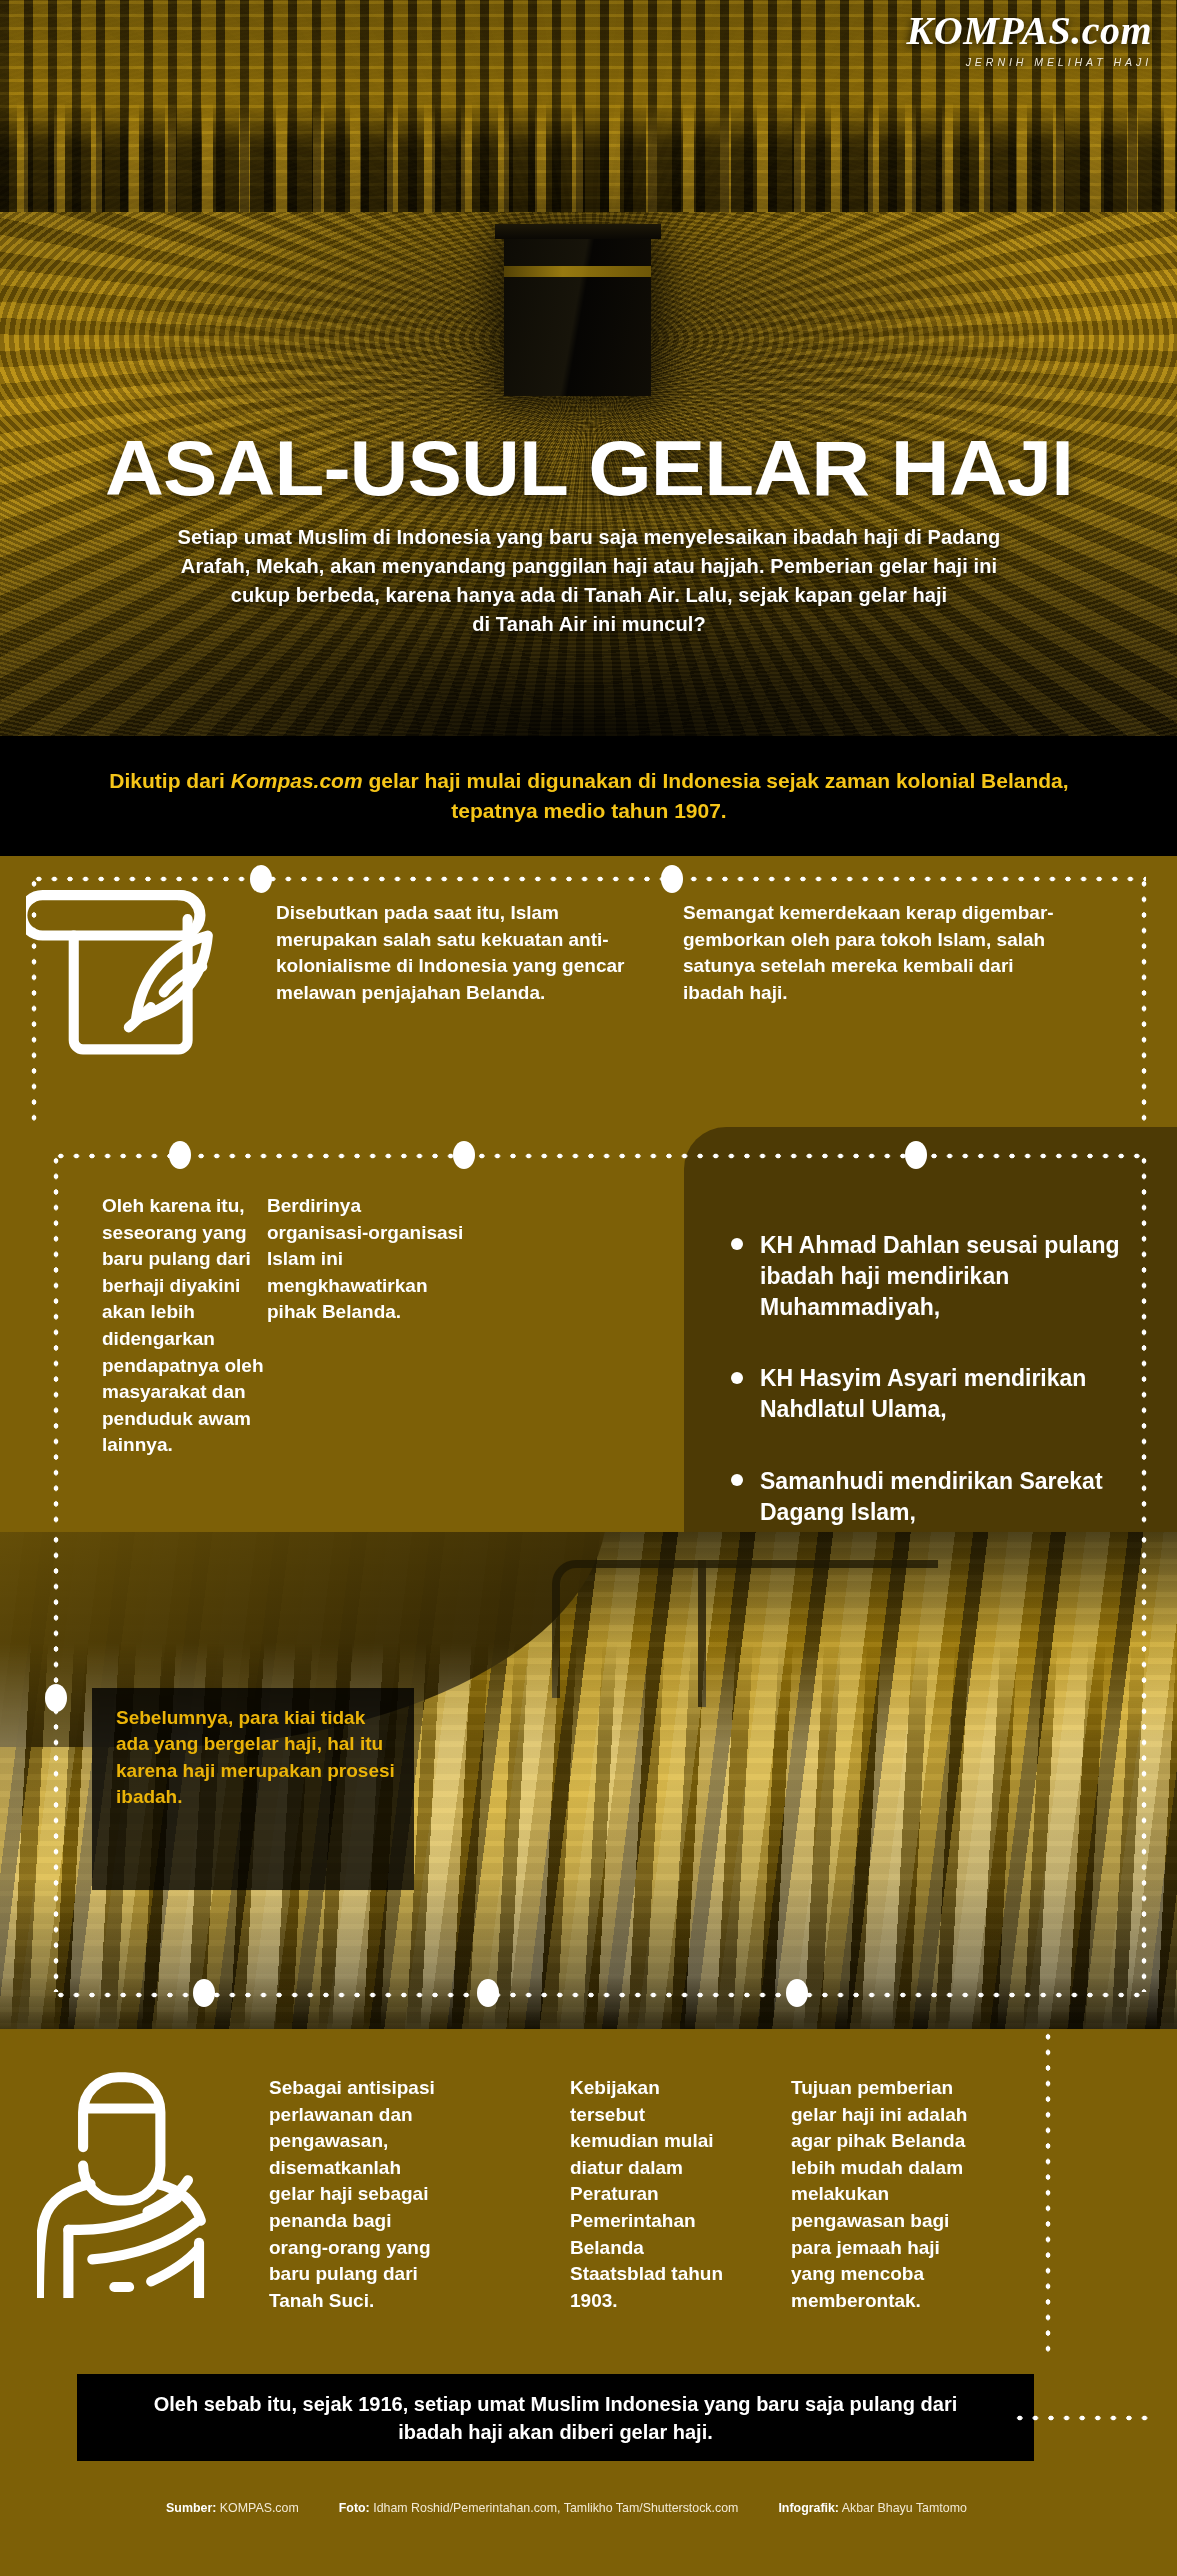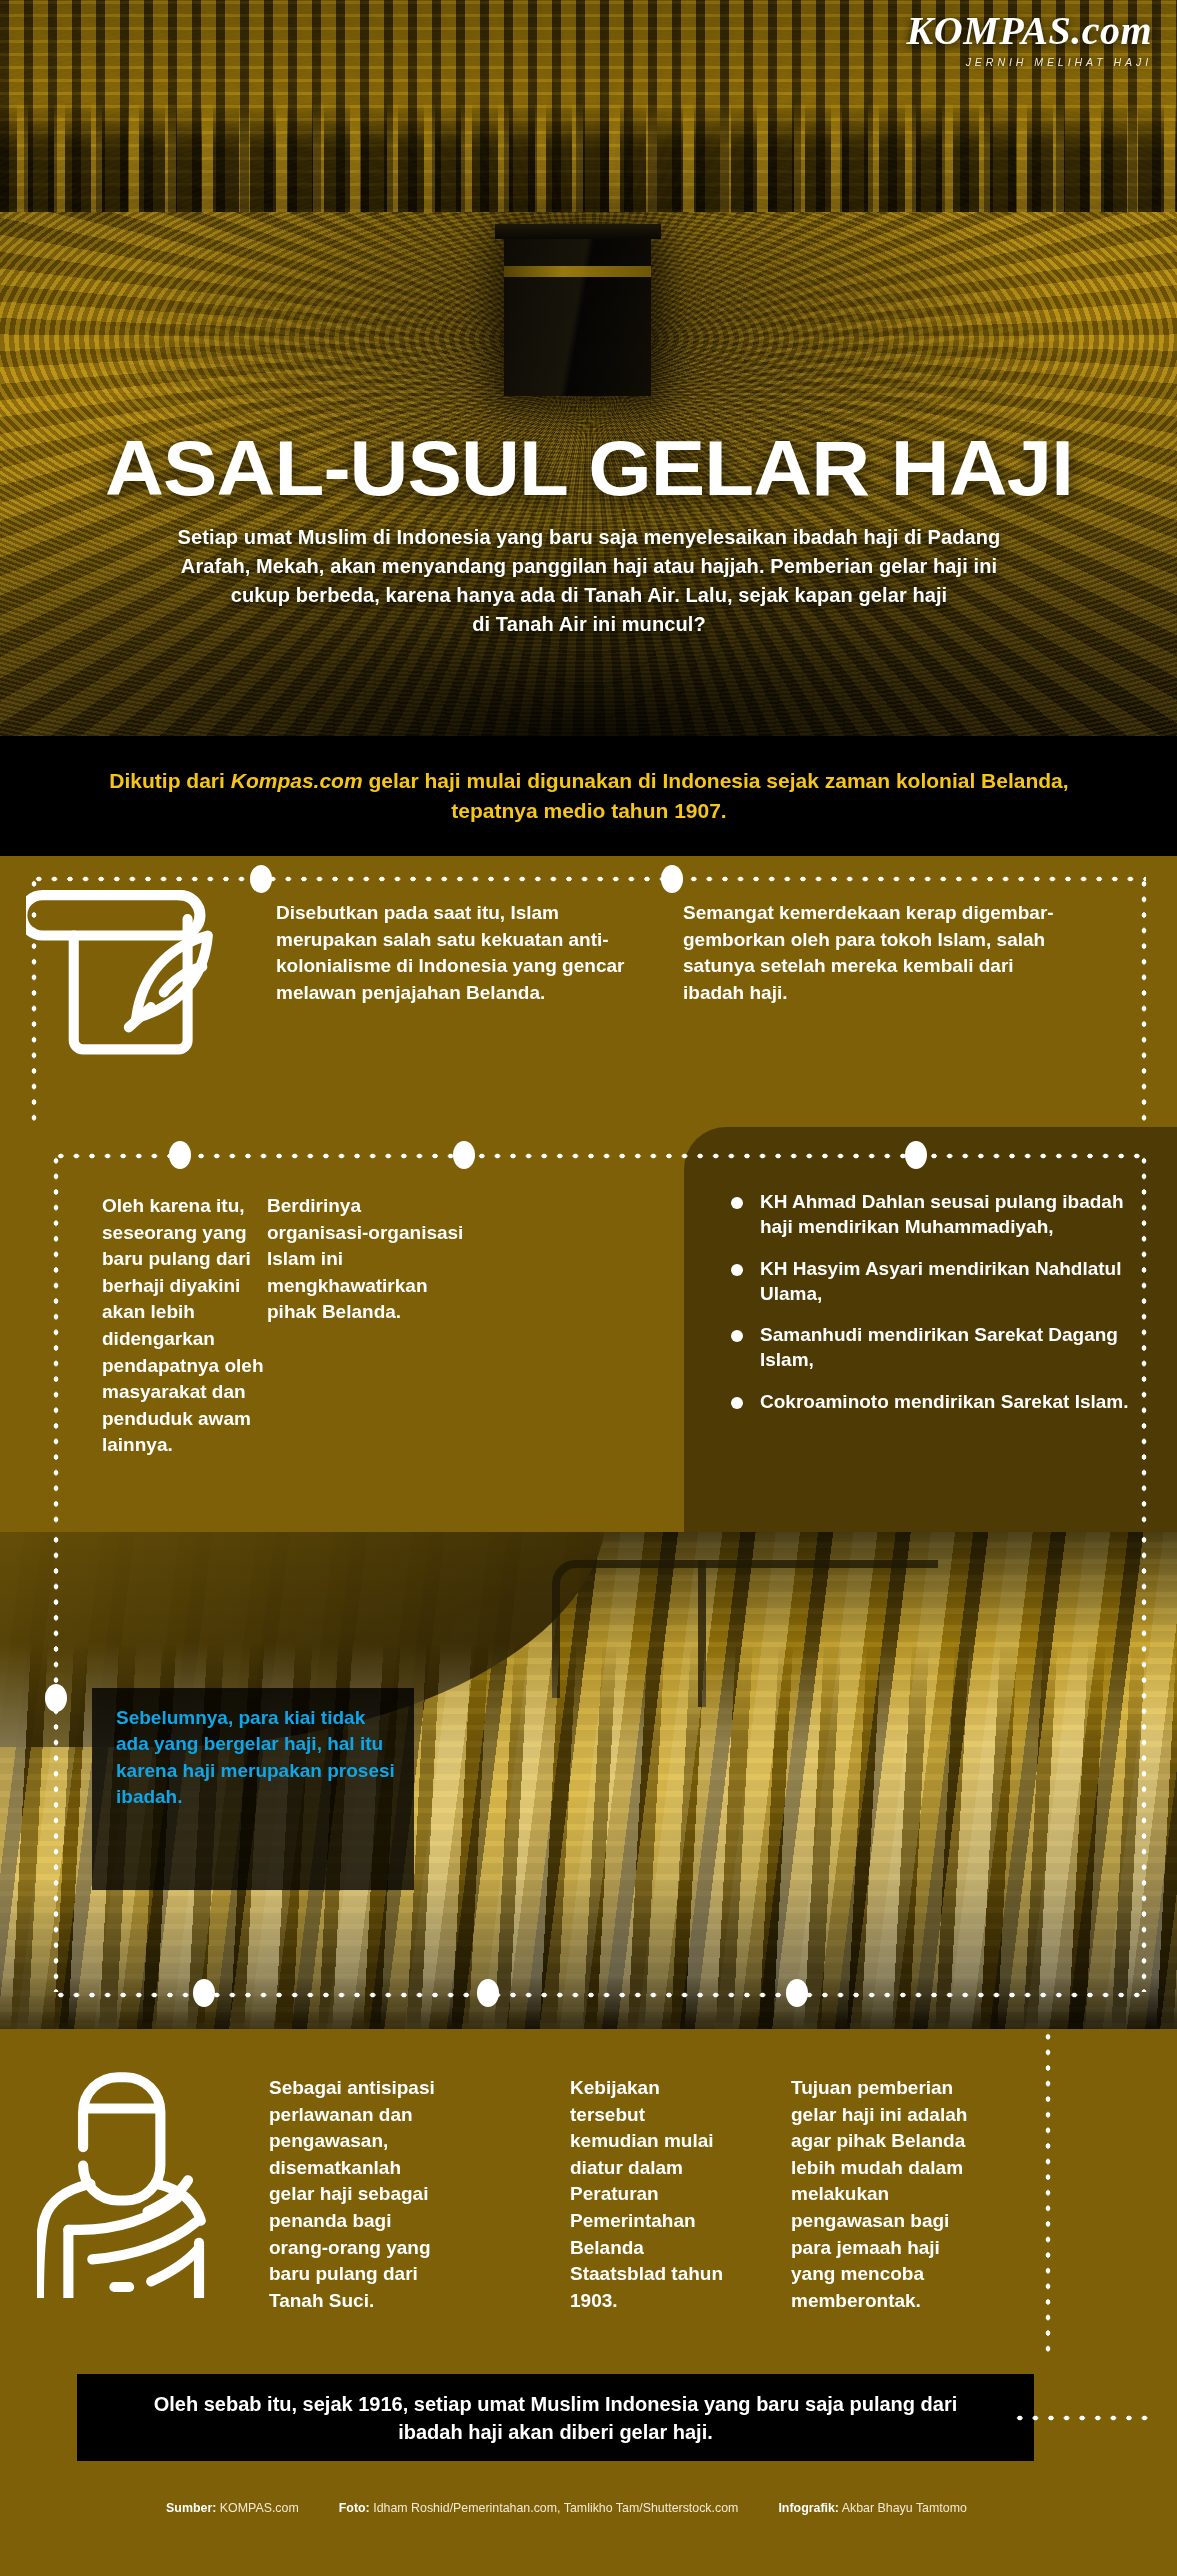--- a/index.html
+++ b/index.html
@@ -145,21 +145,21 @@
   .darkpanel{
     position:absolute; left:684px; top:-9.2px; width:493px; height:405px;
     background:rgba(38,28,3,.55); border-top-left-radius:42px;
   }
   .s2-col{ position:absolute; color:#fff; font-size:19px; line-height:1.40; font-weight:600; }
   .s2-col.a{ left:68px; top:57px; width:177px;margin-left:34px; }
   .s2-col.b{ left:267px; top:57px; width:198px; }
   .bullets{ position:absolute; left:729px; top:53px; width:416px; }
   .bullets li{
     list-style:none; position:relative; padding-left:31px; margin-bottom:15.6px;
-    color:#fff; font-size:19px; line-height:1.34; font-weight:600;
+    color:#fff; font-size:23px; line-height:1.34; font-weight:600;margin-top:41px;
   }
   .bullets li:before{
     content:""; position:absolute; left:1.8px; top:8.3px;
     width:12px; height:12px; border-radius:50%; background:#fff;
   }
   .bullets b{ font-weight:800; }
 
   
   .photostrip{
     position:absolute; left:0; top:1532px; width:1178px; height:497px;
@@ -204,21 +204,21 @@
       rgba(25,19,2,.55) 74px, rgba(25,19,2,.55) 88px);
     -webkit-mask-image:linear-gradient(180deg,transparent 0%,#000 26%,#000 86%,transparent 100%);
             mask-image:linear-gradient(180deg,transparent 0%,#000 26%,#000 86%,transparent 100%);
     opacity:.62;
   }
   .blackbox{
     position:absolute; left:92px; top:156px; width:322px; height:202px;
     background:rgba(0,0,0,.78);
   }
   .blackbox p{
-    color:#0ea5e9; font-size:19px; line-height:1.40; font-weight:600;
+    color:#eab308; font-size:19px; line-height:1.40; font-weight:600;
     padding:16.6px 18.4px 0 24px;
   }
 
   
   .sec3{ position:absolute; left:0; top:2029px; width:1082px; height:345px; background:#7d6007; }
   .icon-person{ position:absolute; left:37px; top:39px; width:175px; height:230px; }
   .s3-col{ position:absolute; top:46px; color:#fff; font-size:19px; line-height:1.40; font-weight:600; }
   .s3-col.a{ left:269px; width:166px; }
   .s3-col.b{ left:570px; width:166px; }
   .s3-col.c{ left:791px; width:184px; }

